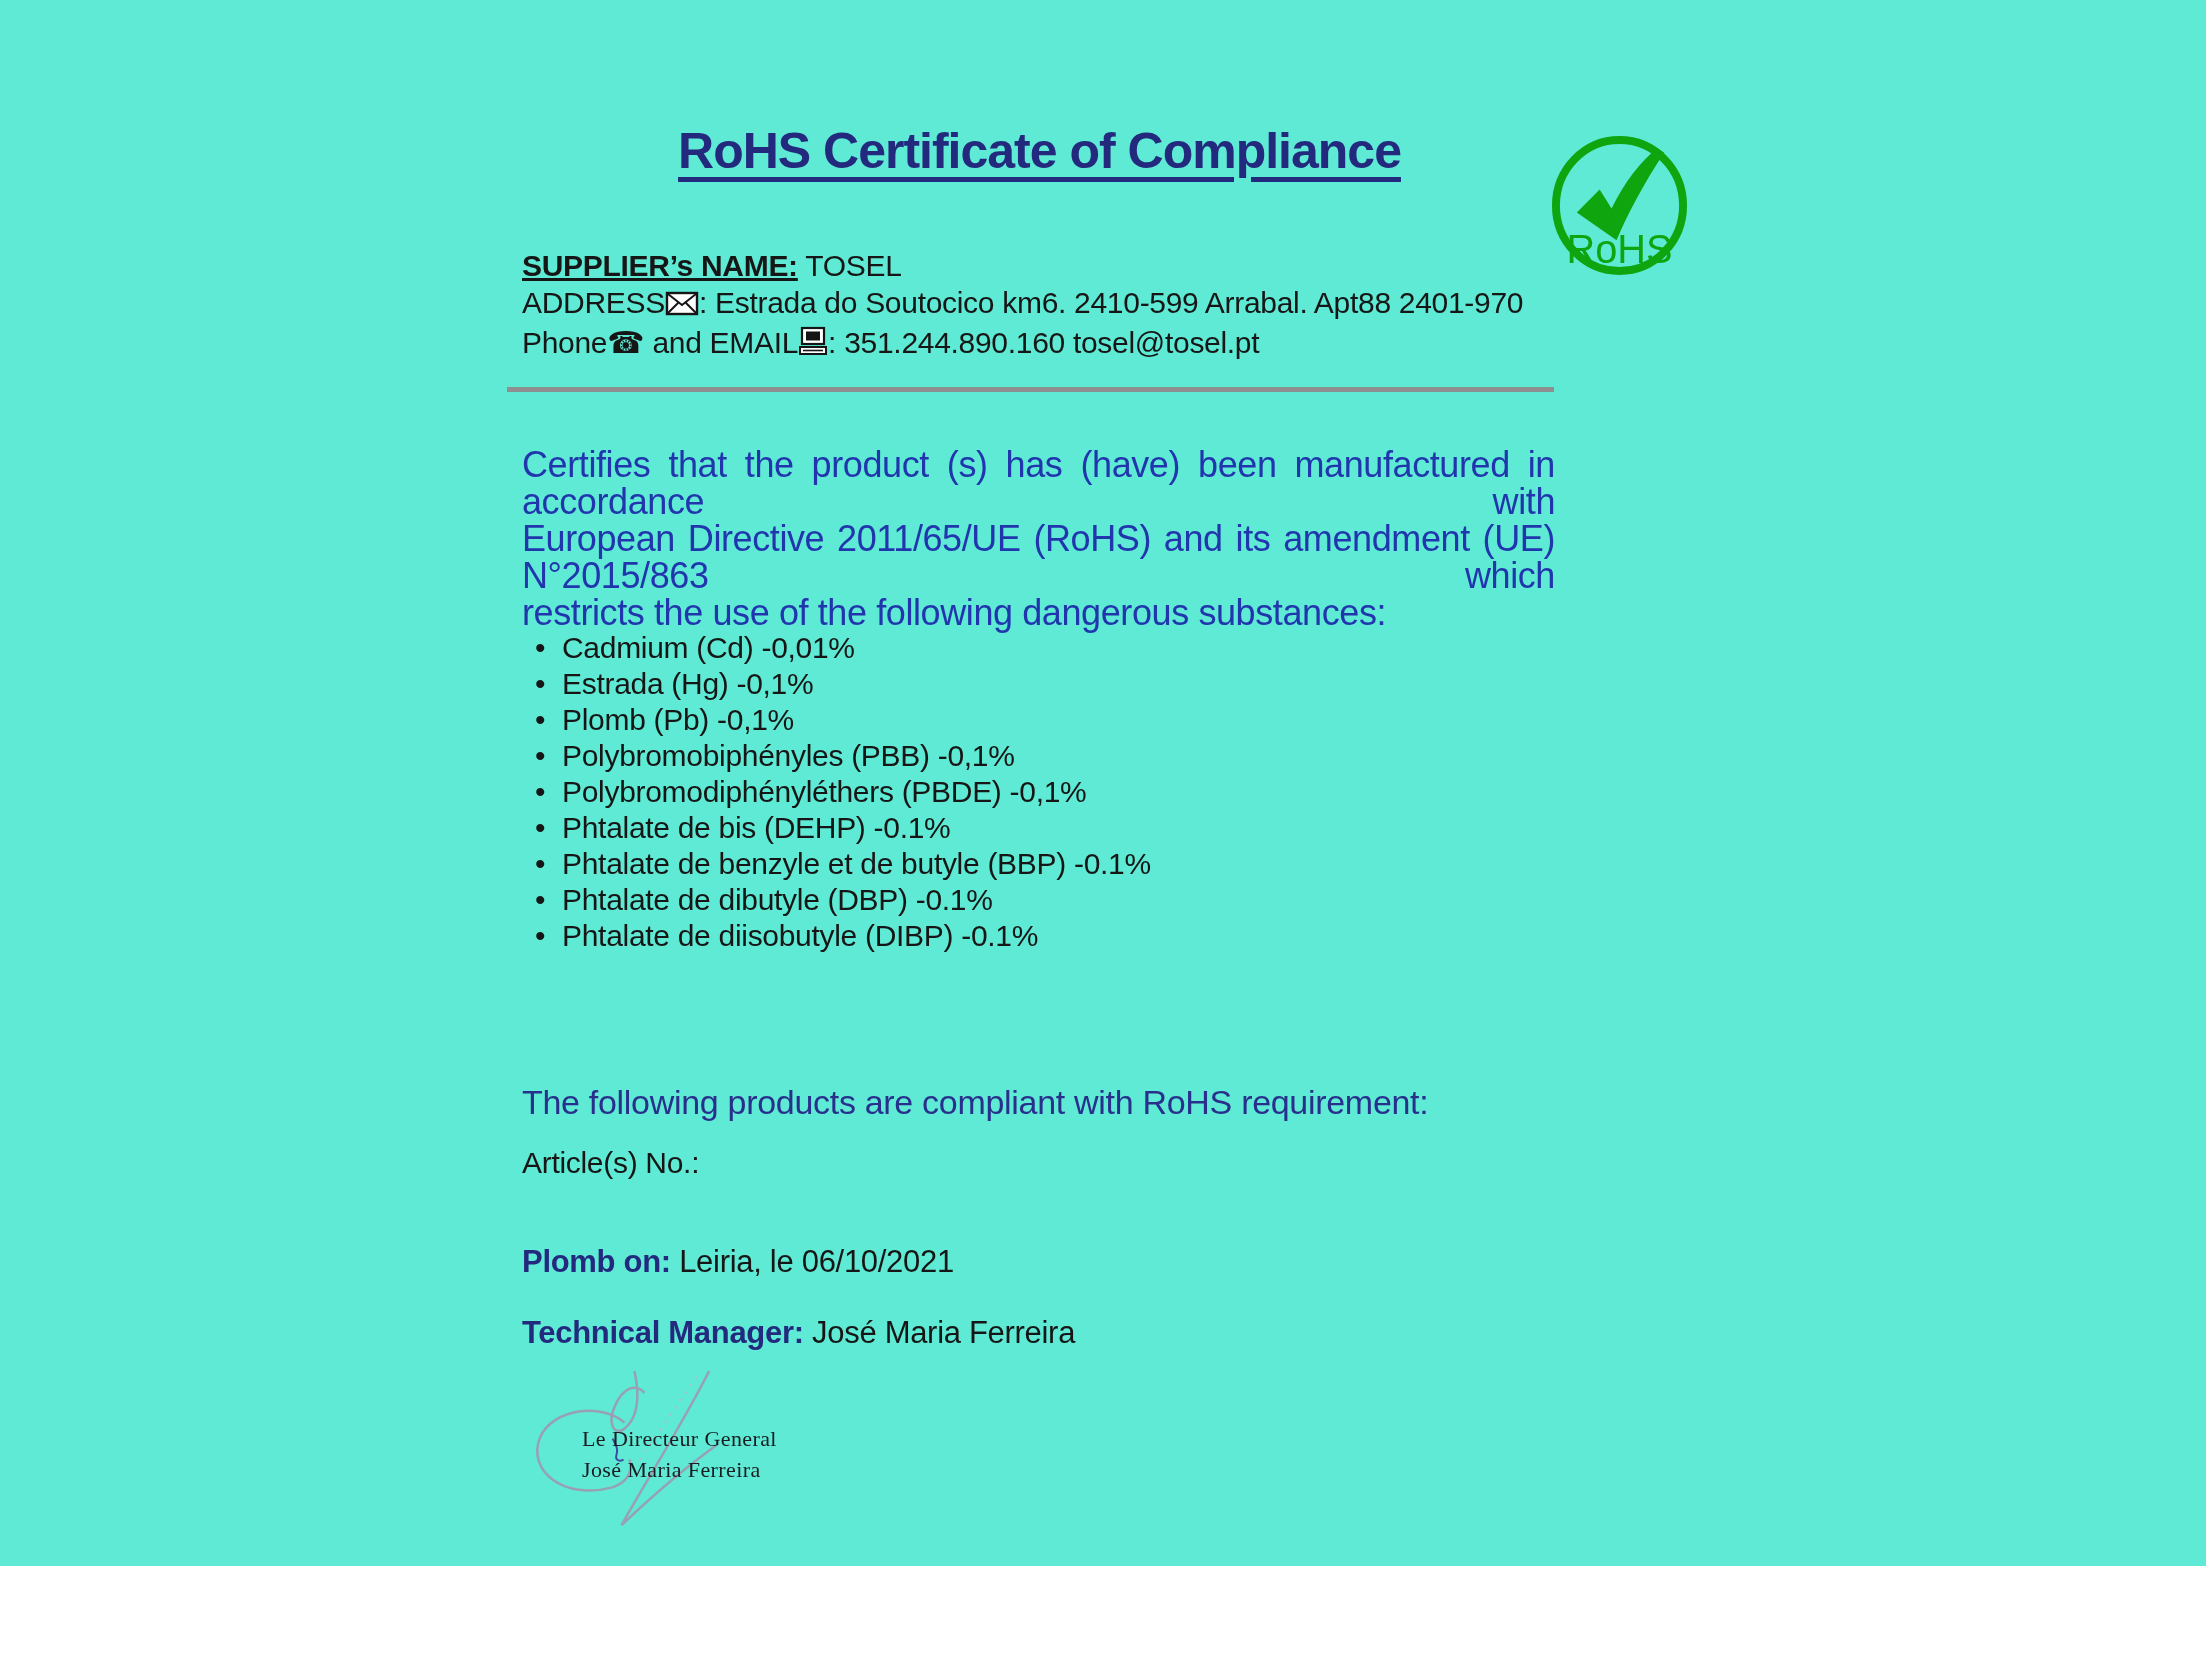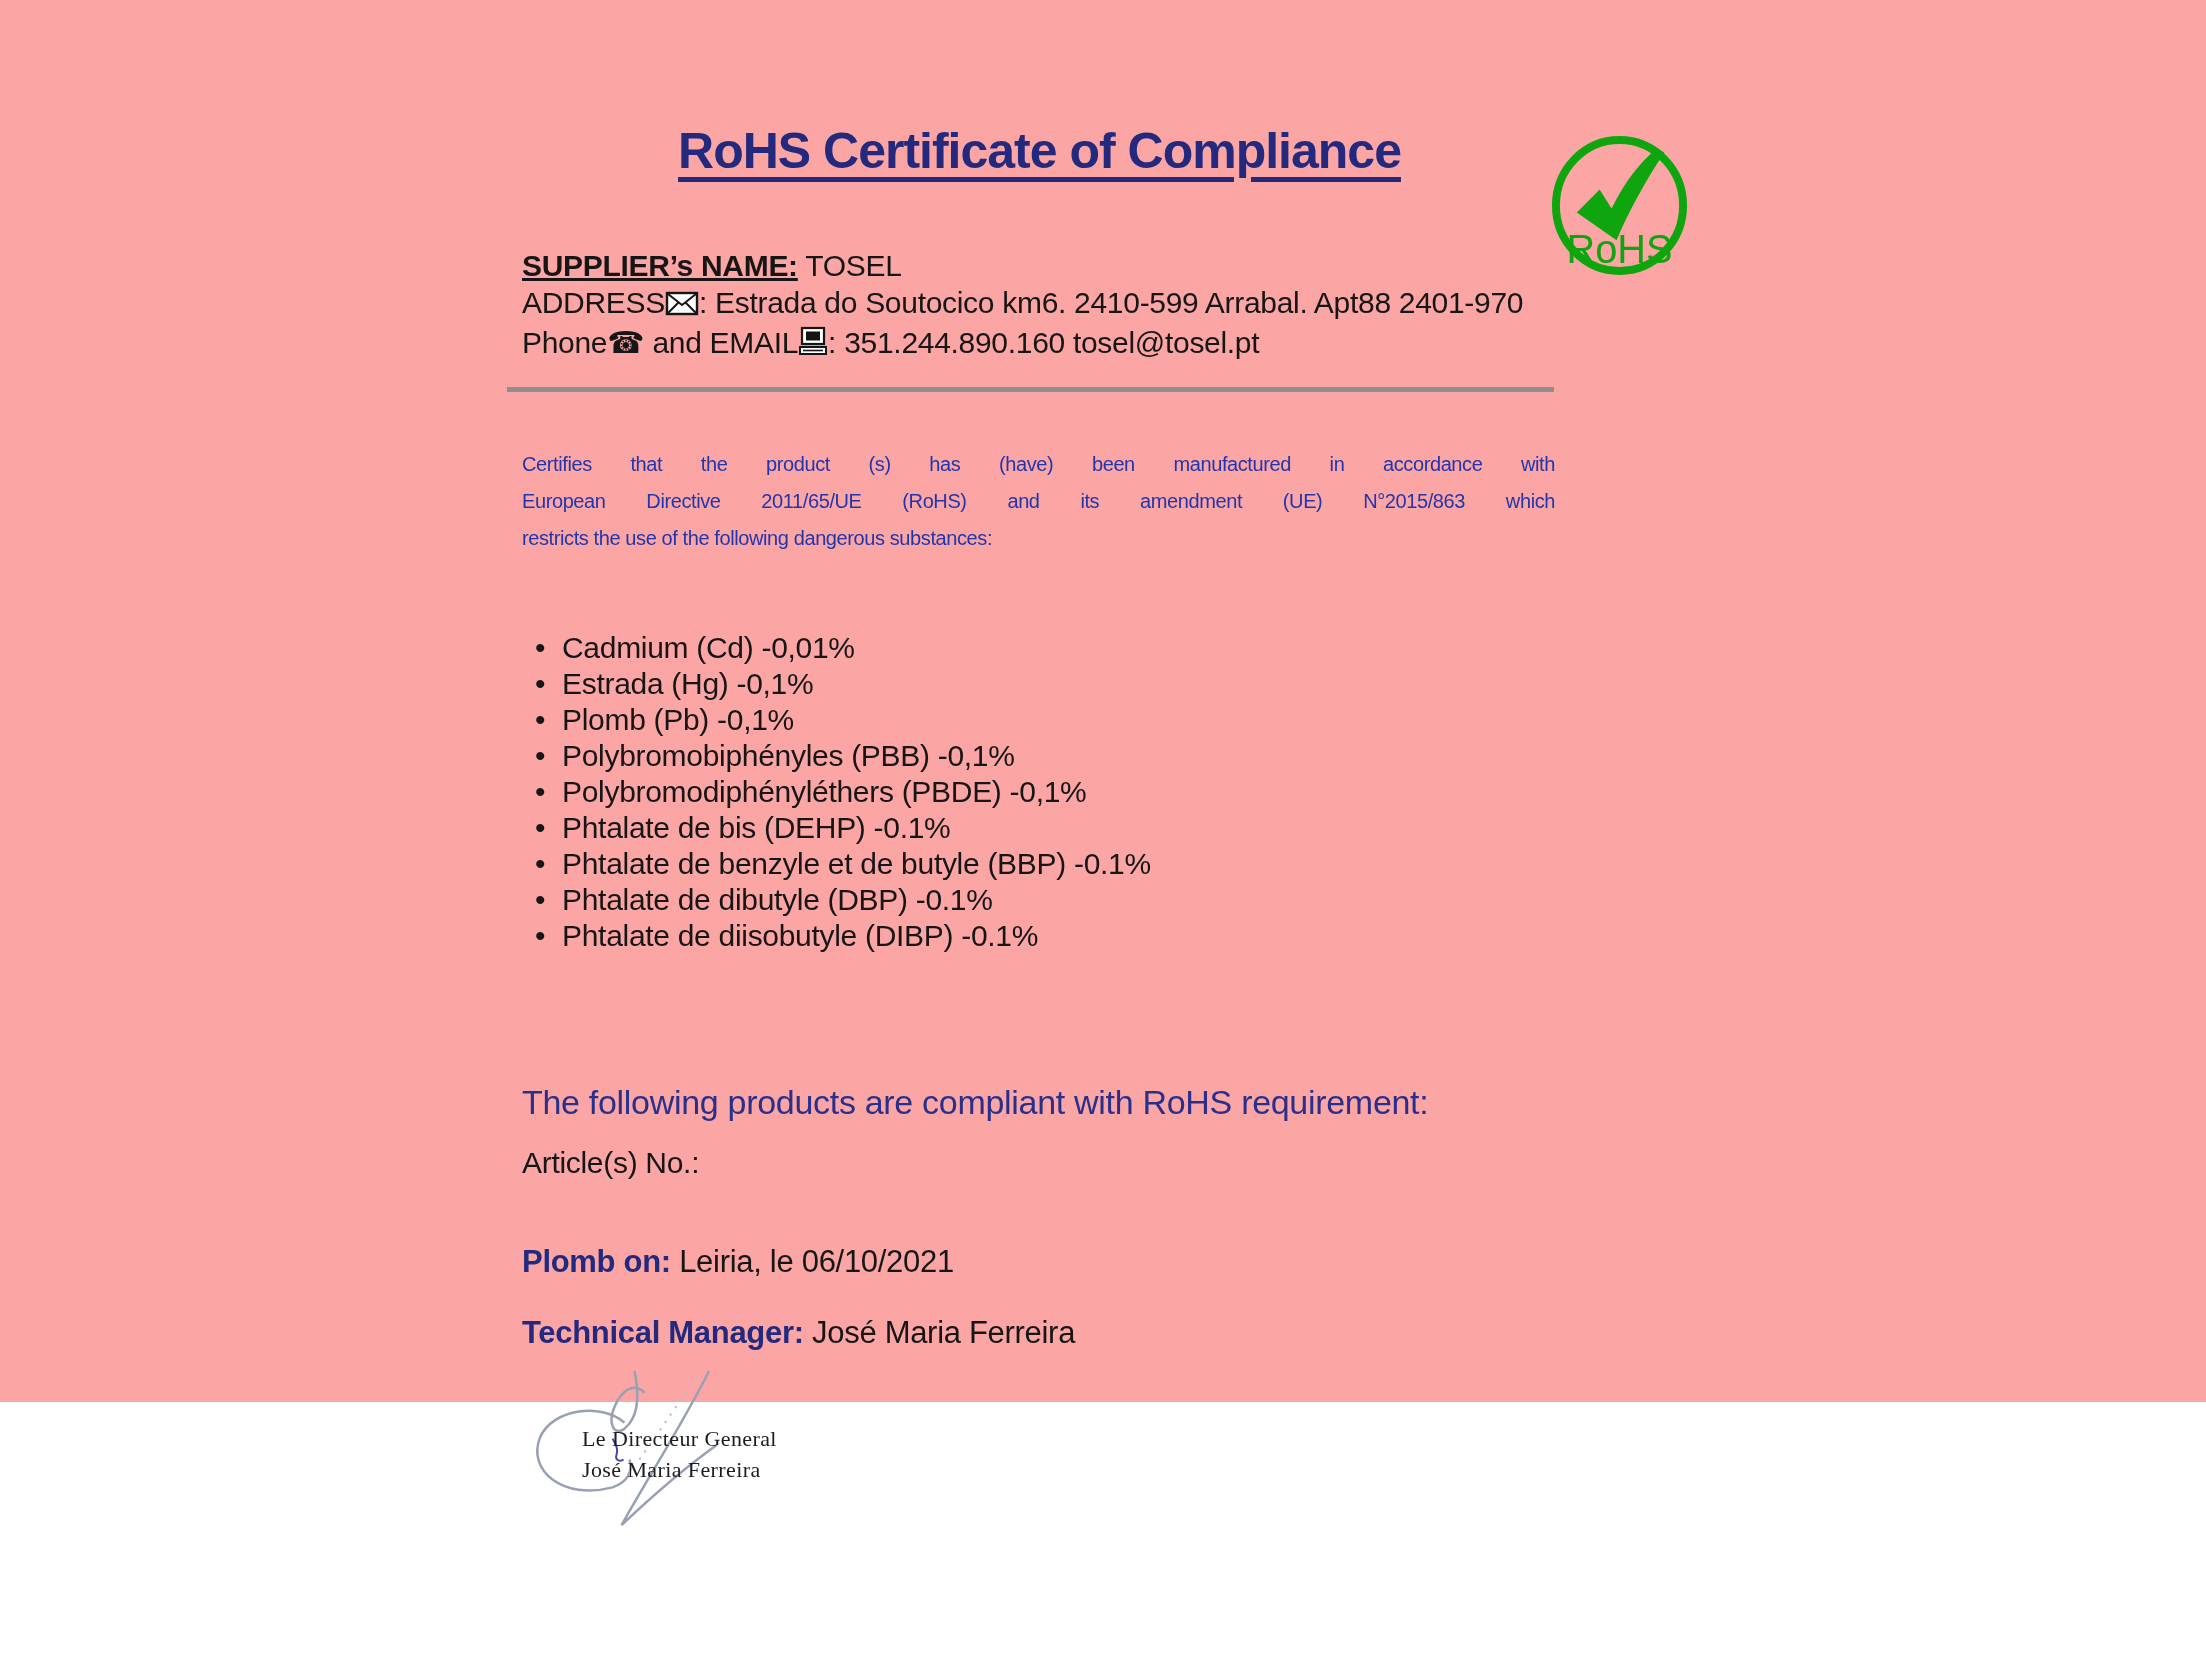--- a/index.html
+++ b/index.html
@@ -3,21 +3,21 @@
 <meta charset="utf-8">
 <style>
   * { margin:0; padding:0; box-sizing:border-box; }
   html, body {
     width:2207px; height:1655px;
     background:#ffffff;
     font-family:"Liberation Sans", sans-serif;
     color:var(--ink);
     overflow:hidden;
   }
-  .page { position:relative; width:2207px; height:1402px; background:#fca5a5; }
+  .page { position:relative; width:2207px; height:1566px; background:#5eead4; }
 
   
   .doc-title {
     position:absolute; left:522px; top:121px; width:1035px;
     text-align:center; font-size:50px; font-weight:bold; letter-spacing:-1px;
     color:var(--navy); line-height:1.2;
   }
   .doc-title .t-underline {
     text-decoration:underline;
     text-decoration-thickness:5px;
@@ -38,21 +38,21 @@
   }
   .inline-icon { display:inline-block; vertical-align:-3px; }
   .phone-glyph { font-family:"DejaVu Sans", sans-serif; font-size:30px; }
 
   
   .rule { position:absolute; left:507px; top:387px; width:1047px; height:5px; background:var(--rule); }
 
   
   .cert {
     position:absolute; left:522px; top:446px; width:1033px;
-    font-size:20px; line-height:37px; letter-spacing:-0.4px;
+    font-size:36px; line-height:37px; letter-spacing:-0.4px;
     color:var(--blue); font-weight:500;
   }
   .cert .jline { text-align:justify; text-align-last:justify; }
   .cert .jline.last { text-align:left; text-align-last:left; }
 
   
   .substances {
     position:absolute; left:535px; top:630px;
     list-style:none; font-size:30px; line-height:36px;
     letter-spacing:-0.3px; color:var(--ink); white-space:nowrap;

